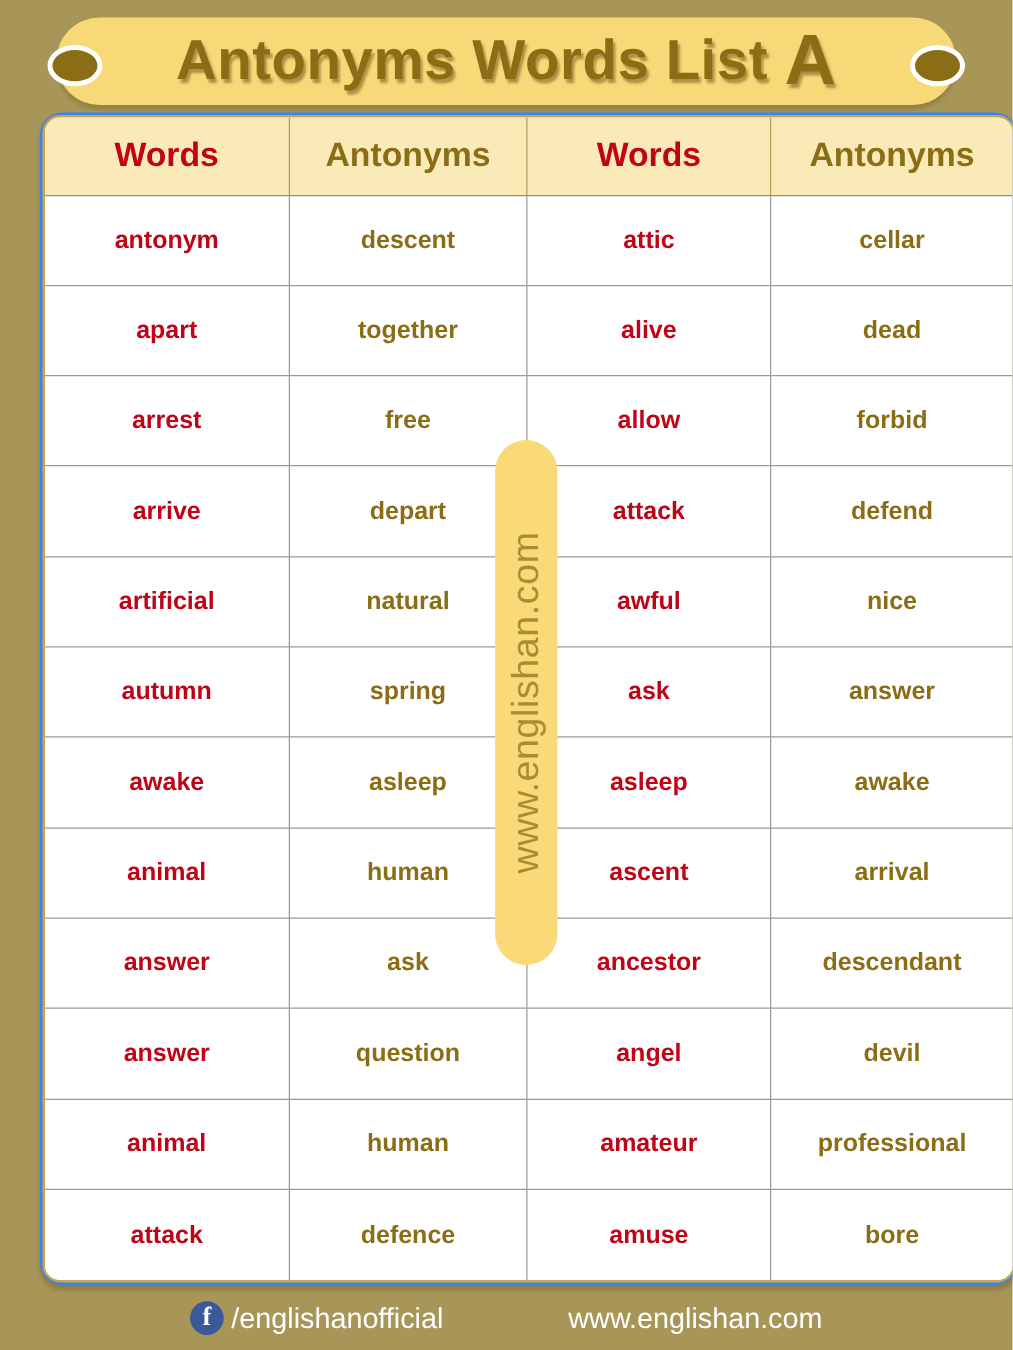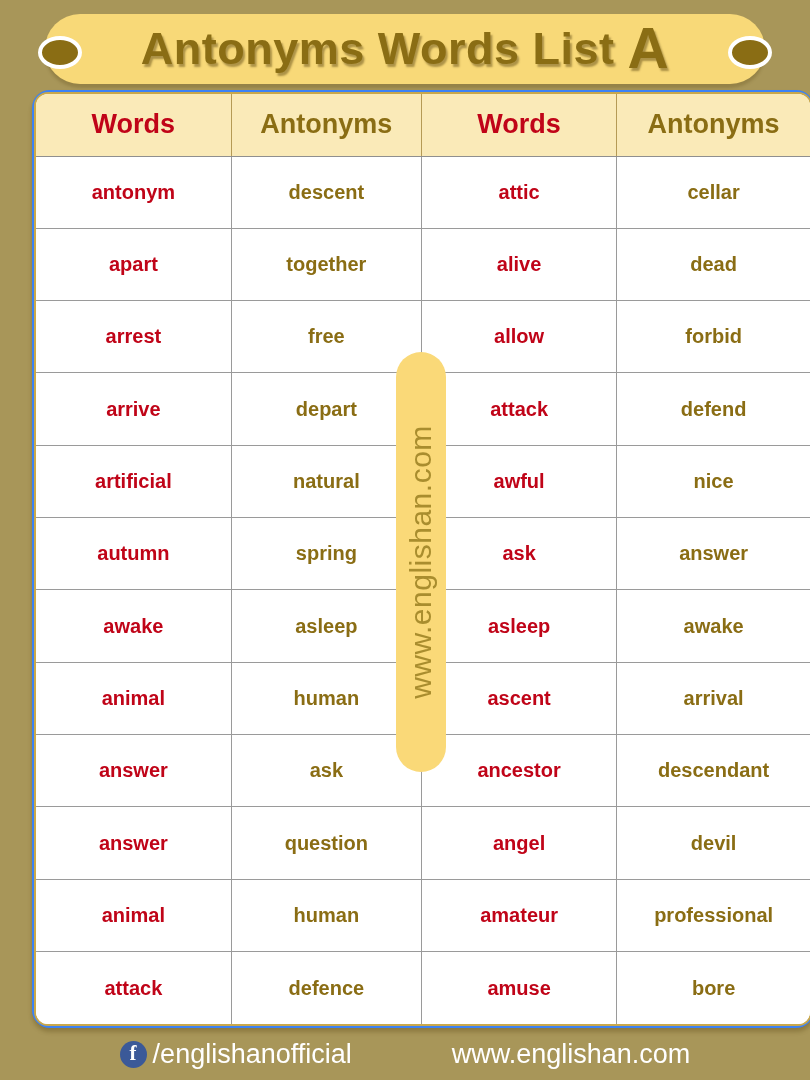--- a/index.html
+++ b/index.html
@@ -183,21 +183,21 @@
     font-weight: 700;
     font-family: "Liberation Serif", serif;
     display: flex;
     align-items: center;
     justify-content: center;
     line-height: 1;
     padding-bottom: 2px;
   }
 
   .footer-text {
-    font-size: 27px;
+    font-size: 23px;
     font-weight: 400;
     color: #ffffff;
   }
 </style>
 </head>
 <body>
 
 <div id="banner-wrap">
   <div id="banner-pill"></div>
   <div id="banner-title"><span>Antonyms Words  List </span><span class="big">A</span></div>

